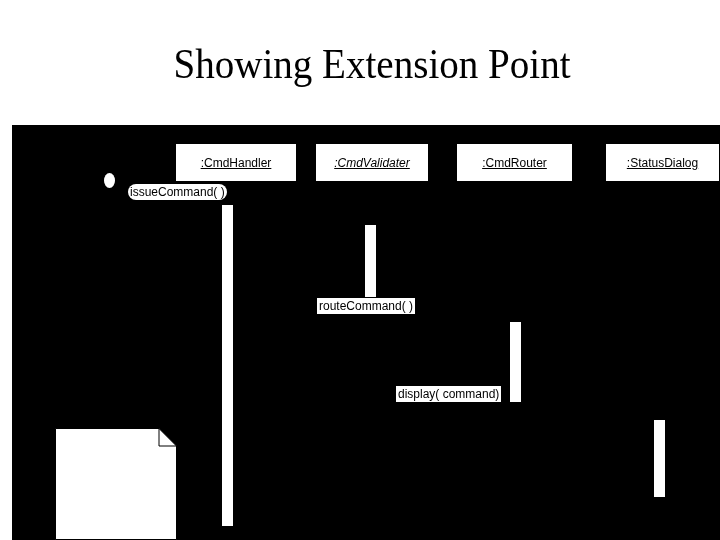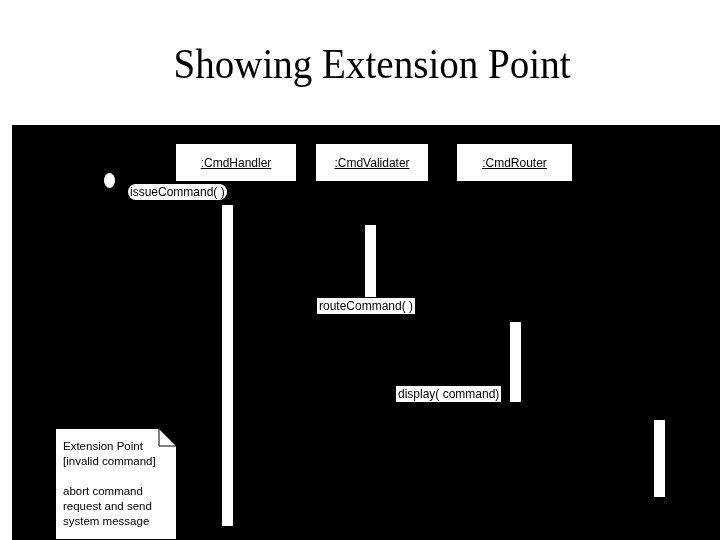--- a/index.html
+++ b/index.html
@@ -134,28 +134,31 @@
   <div id="diagram">
 
     <div id="actor" style="left:86px; top:48px; width:24px; height:40px;">
       <div class="actor-head" style="left:6px; top:0px;"></div>
     </div>
 
     <div class="lifeline-box" style="left:163px; top:18px; width:122px; height:39px;">
       <span class="lifeline-label">:CmdHandler</span>
     </div>
 
-    <div class="lifeline-box" style="left:303px; top:18px; width:114px; height:39px;">
+    <div class="lifeline-box" style="left:303px; top:18px; width:114px; height:39px;font-style:italic;">
       <span class="lifeline-label">:CmdValidater</span>
     </div>
 
     <div class="lifeline-box" style="left:444px; top:18px; width:117px; height:39px;">
       <span class="lifeline-label">:CmdRouter</span>
     </div>
 
+    <div class="lifeline-box" style="left:593px; top:18px; width:115px; height:39px;">
+      <span class="lifeline-label">:StatusDialog</span>
+    </div>
 
     <div class="activation" style="left:210px; top:80px; width:11px; height:321px;"></div>
 
     <div class="activation" style="left:353px; top:100px; width:11px; height:72px;"></div>
 
     <div class="activation" style="left:498px; top:197px; width:11px; height:80px;"></div>
 
     <div class="activation" style="left:642px; top:295px; width:11px; height:77px;"></div>
 
     <div class="msg-label" style="left:116px; top:59px;border-radius:8px;">issueCommand( )</div>
@@ -163,22 +166,16 @@
 
     <div class="msg-label" style="left:305px; top:173px;">routeCommand( )</div>
 
     <div class="msg-label" style="left:384px; top:261px;">display( command)</div>
 
     <div id="note">
       <svg id="note-shape" viewBox="0 0 122 112" xmlns="http://www.w3.org/2000/svg">
         <polygon points="0.5,0.5 104,0.5 121.5,18 121.5,111.5 0.5,111.5" fill="#ffffff" stroke="#000000" stroke-width="1"></polygon>
         <polyline points="104,0.5 104,18 121.5,18" fill="none" stroke="#000000" stroke-width="1"></polyline>
       </svg>
-      <div id="note-text">Extension Point
-[invalid command]
-
-abort command
-request and send
-system message</div>
     </div>
 
   </div>
 </div>
 
 </body></html>

